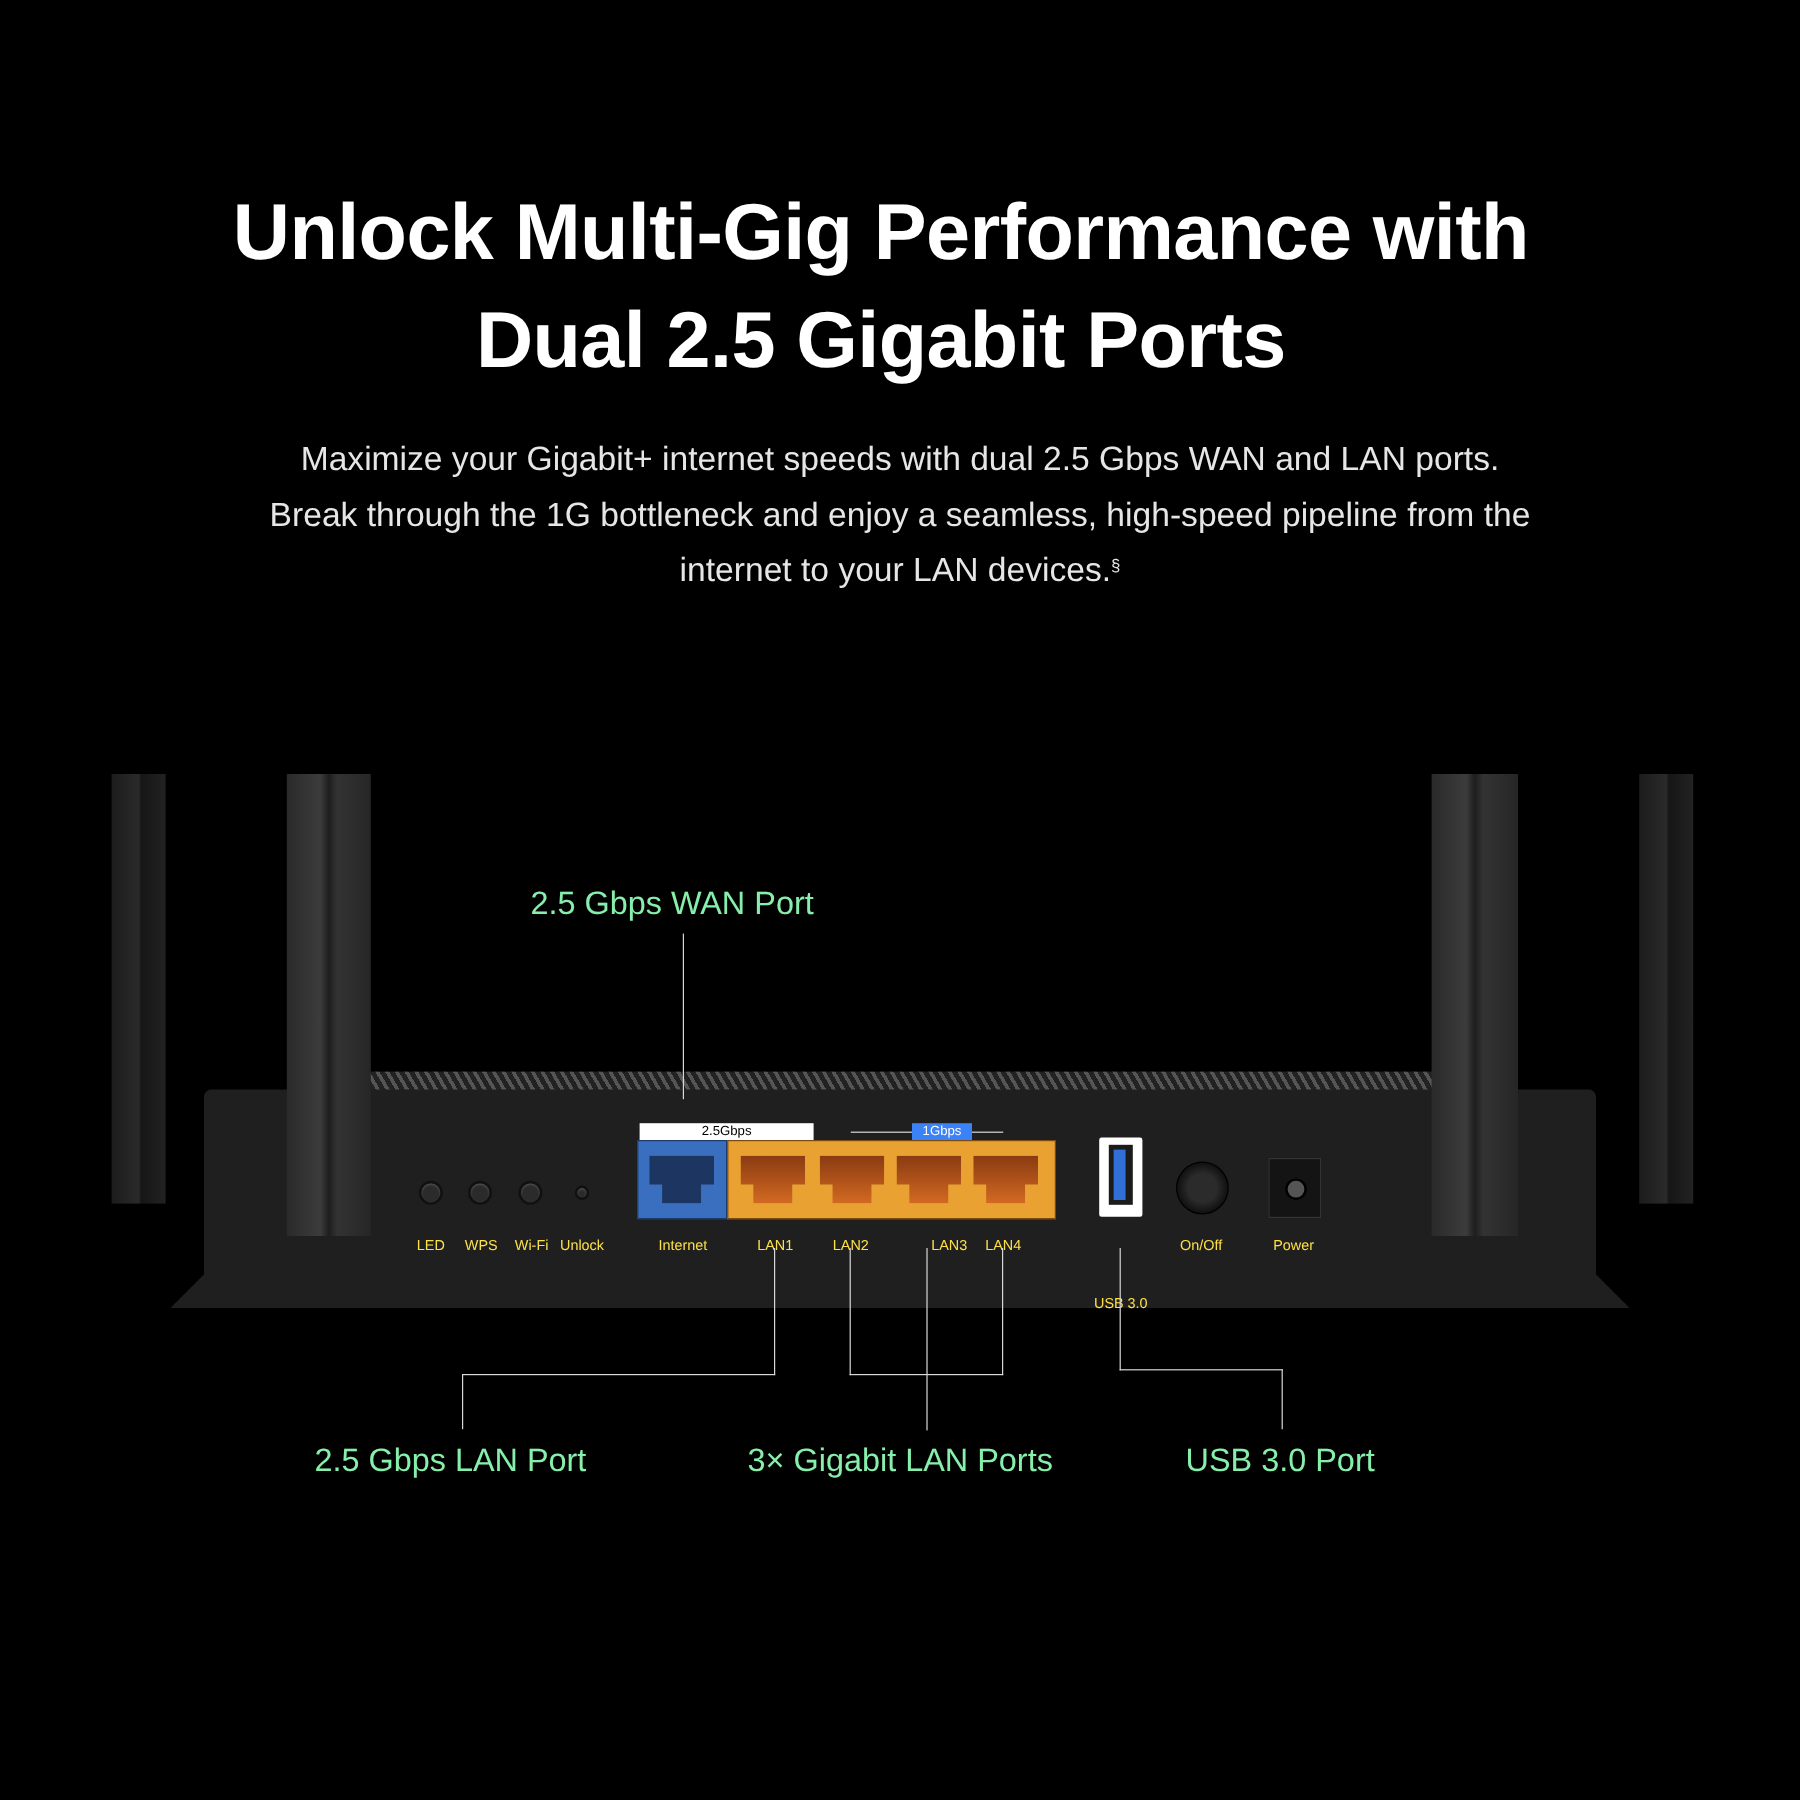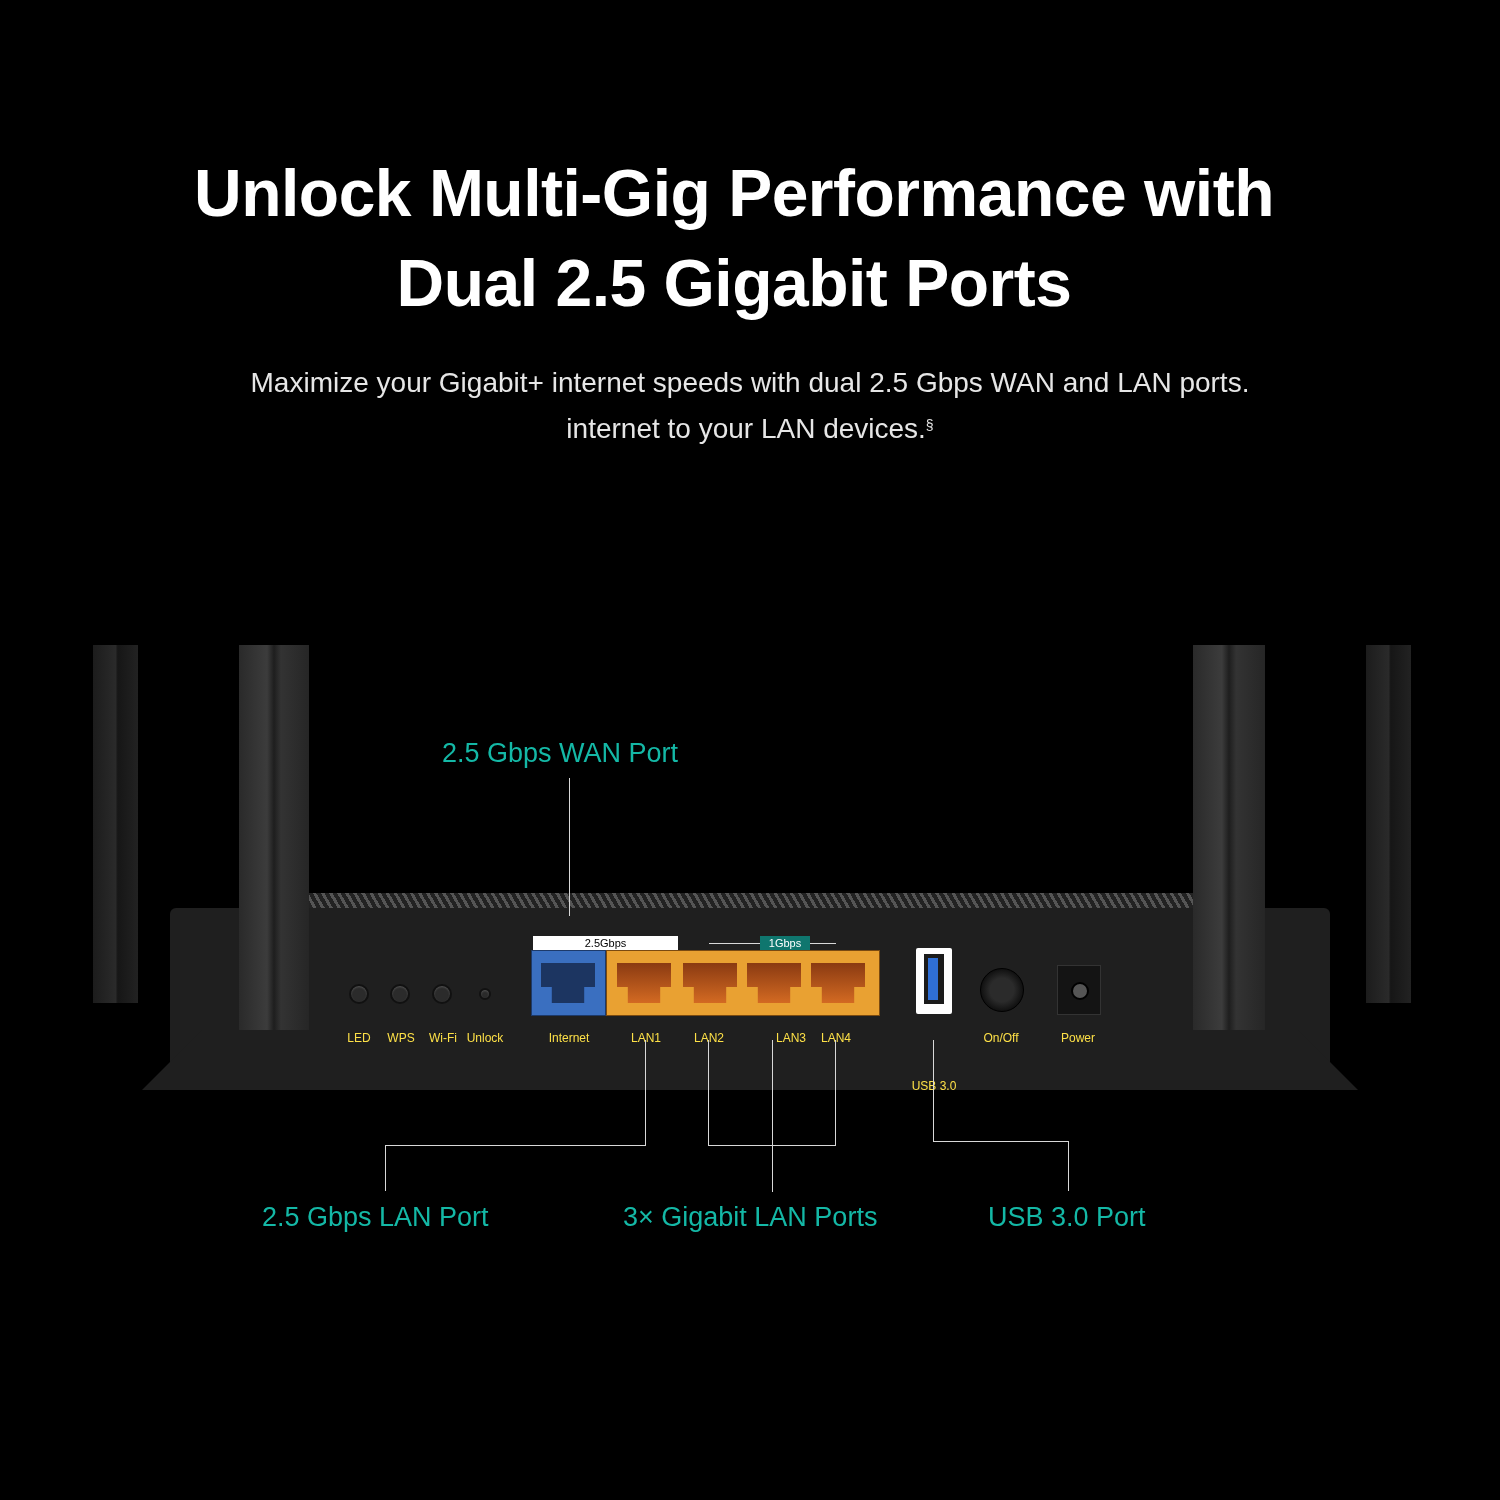--- a/index.html
+++ b/index.html
@@ -1,21 +1,21 @@
 <!DOCTYPE html>
 <html><head>
 <meta charset="utf-8">
 <style>
   html, body { margin:0; padding:0; background:#000; }
   body { width:1500px; height:1500px; position:relative; overflow:hidden; font-family:"Liberation Sans", sans-serif; color:#fff; }
   .headline { position:absolute; left:0; width:1468px; top:148px; text-align:center; font-size:66px; font-weight:bold; line-height:90px; letter-spacing:-0.5px; }
   .subtext { position:absolute; left:0; width:1500px; top:360px; text-align:center; font-size:28px; line-height:46px; color:#e6e6e6; }
   .subtext sup { font-size:14px; vertical-align:top; position:relative; top:-4px; }
 
-  .callout { position:absolute; color:#14b8a6; font-size:27px; white-space:nowrap; }
+  .callout { position:absolute; color:#86efac; font-size:27px; white-space:nowrap; }
   .line { position:absolute; background:#d8d8d8; }
 
   .antenna { position:absolute; background:linear-gradient(90deg,#2a2a2a 0%,#3c3c3c 40%,#1e1e1e 50%,#333 60%,#262626 100%); }
   .antenna.back { background:linear-gradient(90deg,#1c1c1c,#2a2a2a 50%,#161616 55%,#222 100%); }
   .body-top { position:absolute; left:300px; top:893px; width:900px; height:20px;
      background:repeating-linear-gradient(60deg,#555 0 3px,#222 3px 7px); }
   .body { position:absolute; left:170px; top:908px; width:1160px; height:182px; background:#1f1f1f; border-radius:6px 6px 0 0; }
   .flare-l { position:absolute; left:142px; top:1030px; width:60px; height:60px; background:#1f1f1f; clip-path:polygon(100% 0,100% 100%,0 100%); }
   .flare-r { position:absolute; left:1298px; top:1030px; width:60px; height:60px; background:#1f1f1f; clip-path:polygon(0 0,100% 100%,0 100%); }
 
@@ -39,41 +39,42 @@
 </head>
 <body>
 
 <div class="headline">
   <div>Unlock Multi-Gig Performance with</div>
   <div>Dual 2.5 Gigabit Ports</div>
 </div>
 
 <div class="subtext">
   <div>Maximize your Gigabit+ internet speeds with dual 2.5 Gbps WAN and LAN ports.</div>
+  <div>Break through the 1G bottleneck and enjoy a seamless, high-speed pipeline from  the</div>
   <div><span>internet to your LAN devices.</span><sup>§</sup></div>
 </div>
 
 <div>
   <div class="antenna back" style="left:93px;top:645px;width:45px;height:358px;"></div>
   <div class="antenna back" style="left:1366px;top:645px;width:45px;height:358px;"></div>
   <div class="body-top"></div>
   <div class="body"></div>
   <div class="flare-l"></div>
   <div class="flare-r"></div>
   <div class="antenna" style="left:239px;top:645px;width:70px;height:385px;"></div>
   <div class="antenna" style="left:1193px;top:645px;width:72px;height:385px;"></div>
 
   <div class="btn" style="left:349px;top:984px;"></div>
   <div class="btn" style="left:390px;top:984px;"></div>
   <div class="btn" style="left:432px;top:984px;"></div>
   <div class="btn" style="left:479px;top:988px;width:8px;height:8px;"></div>
 
   <div class="speed-white">2.5Gbps</div>
   <div class="line" style="left:709px;top:943px;width:127px;height:1px;"></div>
-  <div class="speed-1g" style="background:#0f766e;"><span>1Gbps</span></div>
+  <div class="speed-1g" style="background:#3b82f6;"><span>1Gbps</span></div>
 
   <div class="wan-port">
       <div class="jack" style="left:9px;"></div>
     </div>
   <div class="lan-block">
     <div class="jack" style="left:10px;"></div>
     <div class="jack" style="left:76px;"></div>
     <div class="jack" style="left:140px;"></div>
     <div class="jack" style="left:204px;"></div>
   </div>

